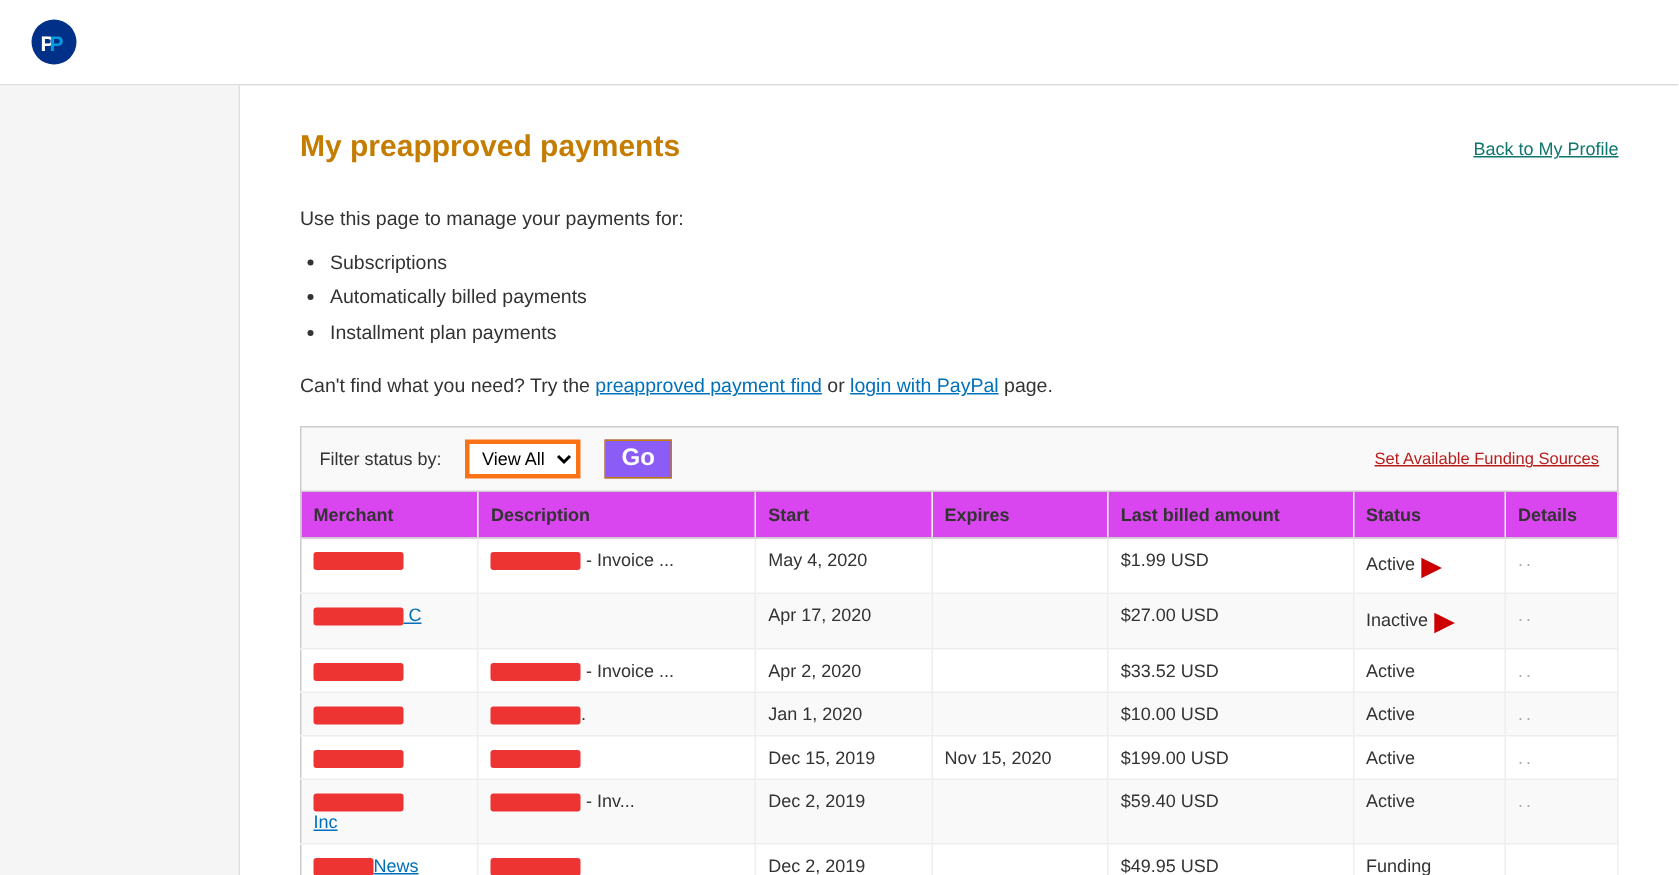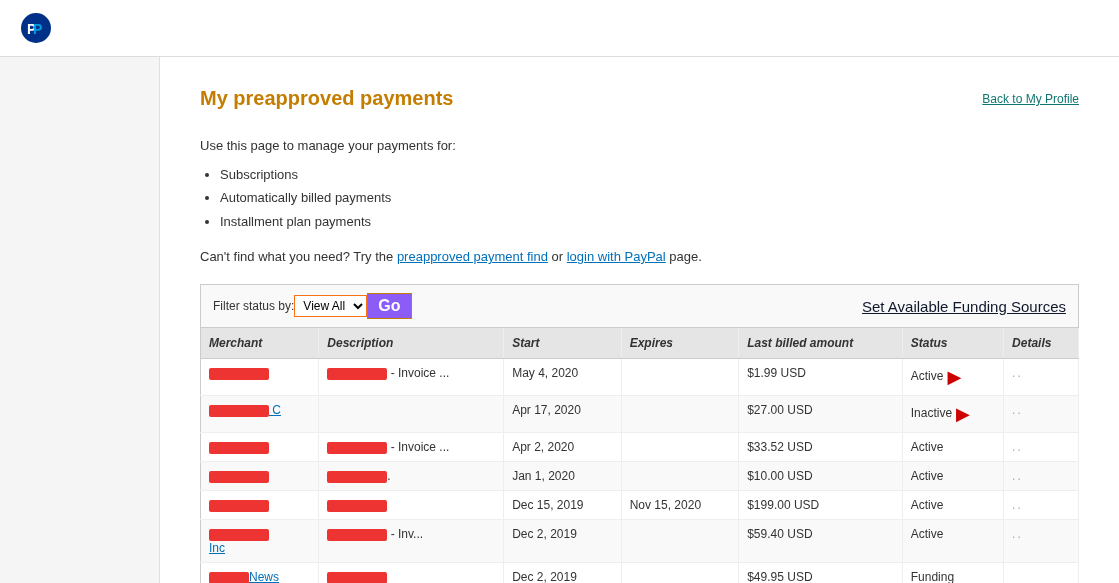--- a/index.html
+++ b/index.html
@@ -87,66 +87,65 @@
       align-items: center;
       justify-content: space-between;
       margin-bottom: 0;
       border: 1px solid #ccc;
       padding: 8px 12px;
       background: #f9f9f9;
     }
     .filter-left {
       display: flex;
       align-items: center;
-      gap: 0;
+      gap: 16px;
     }
     .filter-label {
       font-size: 12px;
       color: #333;
     }
     .filter-select {
       font-size: 12px;
       padding: 2px 4px;
-      border: 1px solid #f97316;
+      border: 3px solid #f97316;
       background: #fff;
     }
     .go-btn {
       background: #8b5cf6;
       color: #fff;
       border: 1px solid #c47d00;
       padding: 3px 10px;
       font-size: 16px;
       cursor: pointer;
       font-weight: bold;
     }
     .set-funding-link {
-      font-size: 15px;
-      color: #0f172a;
+      font-size: 11px;
+      color: #b91c1c;
       text-decoration: underline;
       cursor: pointer;
     }
 
     
     .payments-table {
       width: 100%;
       border-collapse: collapse;
       border: 1px solid #ccc;
       border-top: none;
     }
     .payments-table th {
-      background: #e5e5e5;
+      background: #d946ef;
       font-size: 12px;
       font-weight: bold;
       color: #333;
       padding: 8px 8px;
       border-bottom: 1px solid #ccc;
       border-right: 1px solid #eee;
       text-align: left;
       white-space: nowrap;
-      font-style: italic;
     }
     .payments-table td {
       font-size: 12px;
       padding: 7px 8px;
       border-bottom: 1px solid #eee;
       border-right: 1px solid #eee;
       vertical-align: top;
     }
     .payments-table tr:nth-child(odd) td { background: #fff; }
     .payments-table tr:nth-child(even) td { background: #f9f9f9; }

